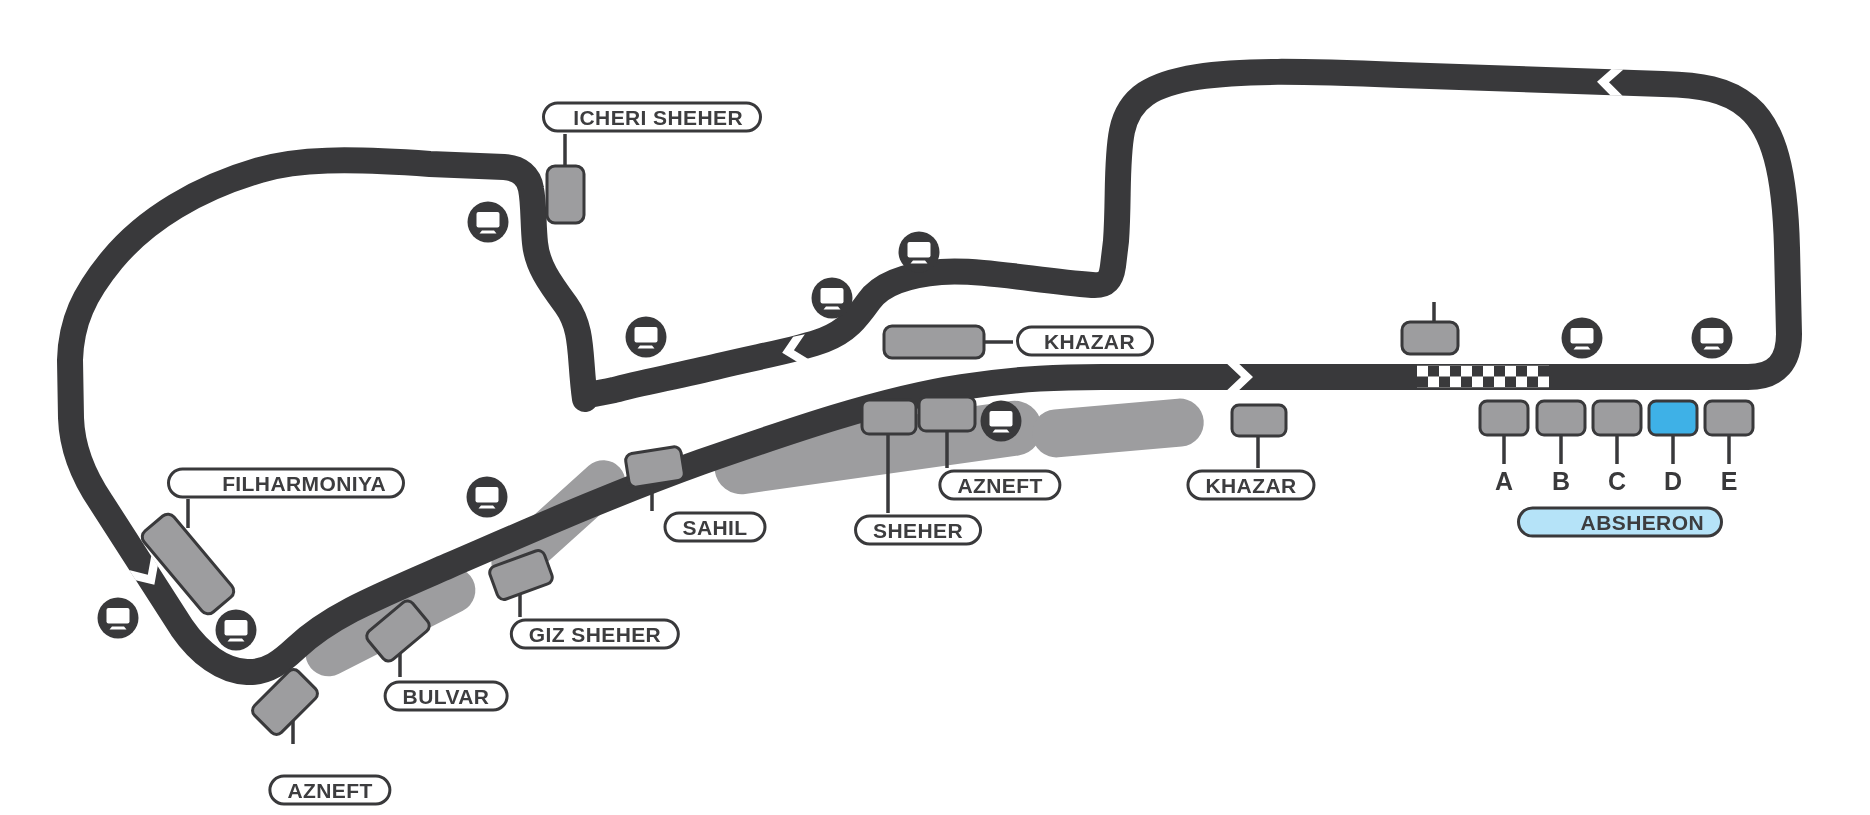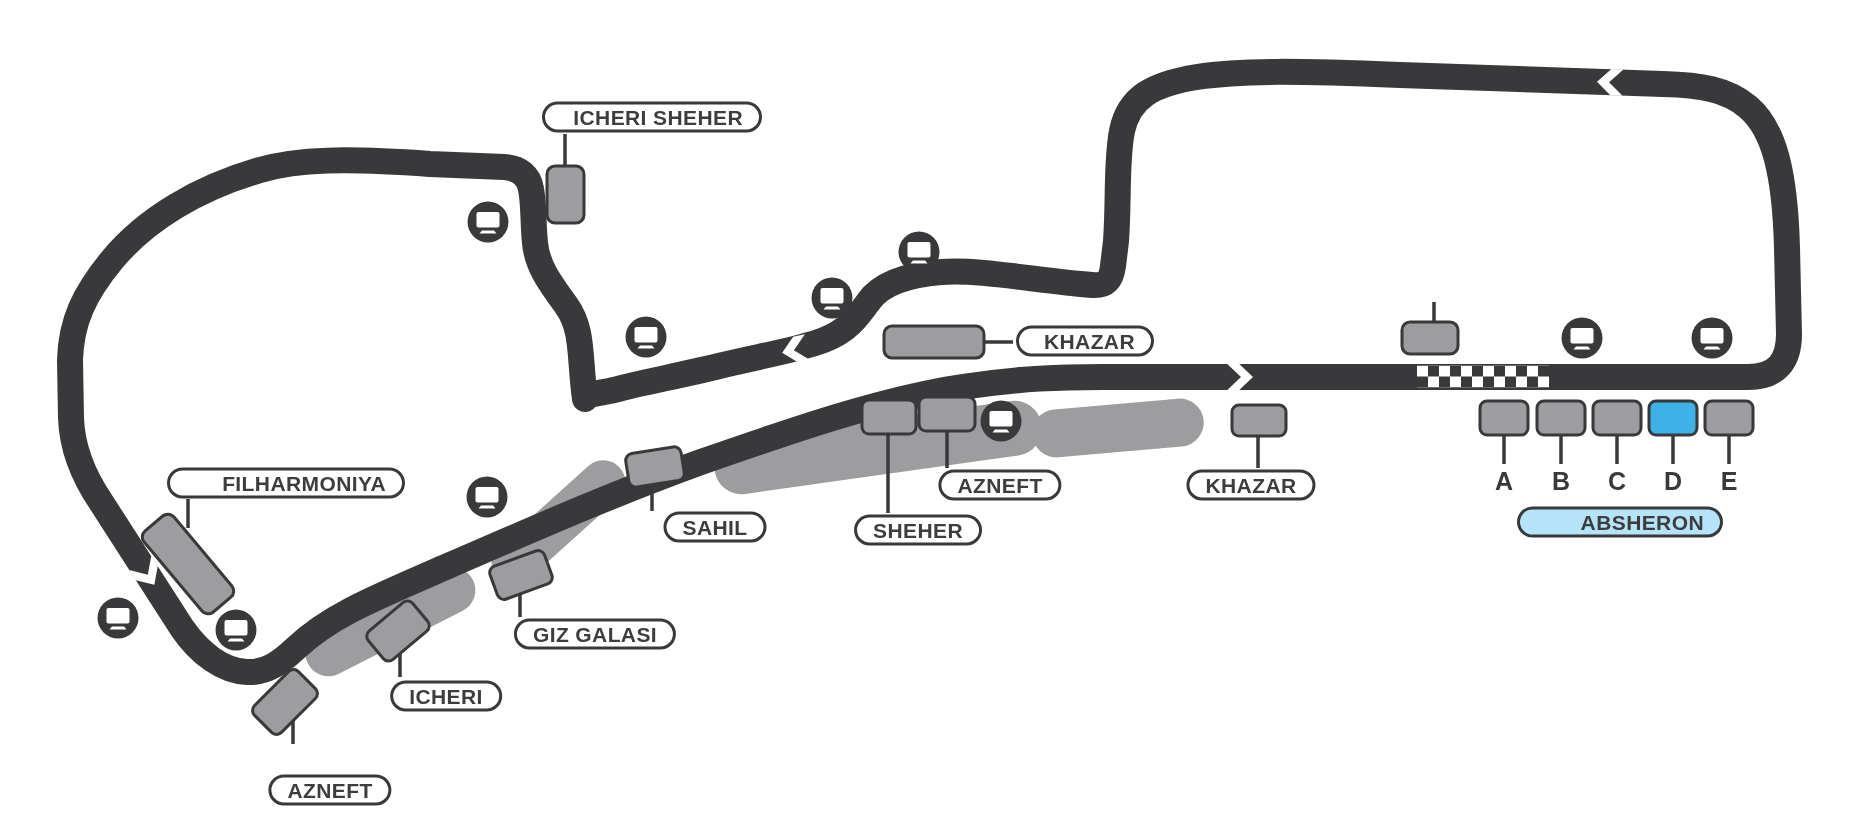--- a/index.html
+++ b/index.html
@@ -145,22 +145,22 @@
       <use href="#screen-glyph" x="236" y="630"></use>
     </g>
   </svg>
 
   <div class="pill w-icheri" style="left:652px;top:117px">ICHERI SHEHER</div>
   <div class="pill w-khazar" style="left:1085px;top:341px">KHAZAR</div>
   <div class="pill" style="left:1251px;top:485px">KHAZAR</div>
   <div class="pill" style="left:1000px;top:485px">AZNEFT</div>
   <div class="pill" style="left:918px;top:530px">SHEHER</div>
   <div class="pill" style="left:715px;top:527px">SAHIL</div>
-  <div class="pill" style="left:595px;top:634px">GIZ GALASI</div>
-  <div class="pill" style="left:446px;top:696px">ICHERI</div>
+  <div class="pill" style="left:595px;top:634px">GIZ SHEHER</div>
+  <div class="pill" style="left:446px;top:696px">BULVAR</div>
   <div class="pill" style="left:330px;top:790px">AZNEFT</div>
   <div class="pill blue w-absheron" style="left:1620px;top:522px">ABSHERON</div>
   <div class="pill w-fil" style="left:286px;top:483px">FILHARMONIYA</div>
 
   <div class="sec-letter" style="left:1504px;top:481px">A</div>
   <div class="sec-letter" style="left:1561px;top:481px">B</div>
   <div class="sec-letter" style="left:1617px;top:481px">C</div>
   <div class="sec-letter" style="left:1673px;top:481px">D</div>
   <div class="sec-letter" style="left:1729px;top:481px">E</div>
 

